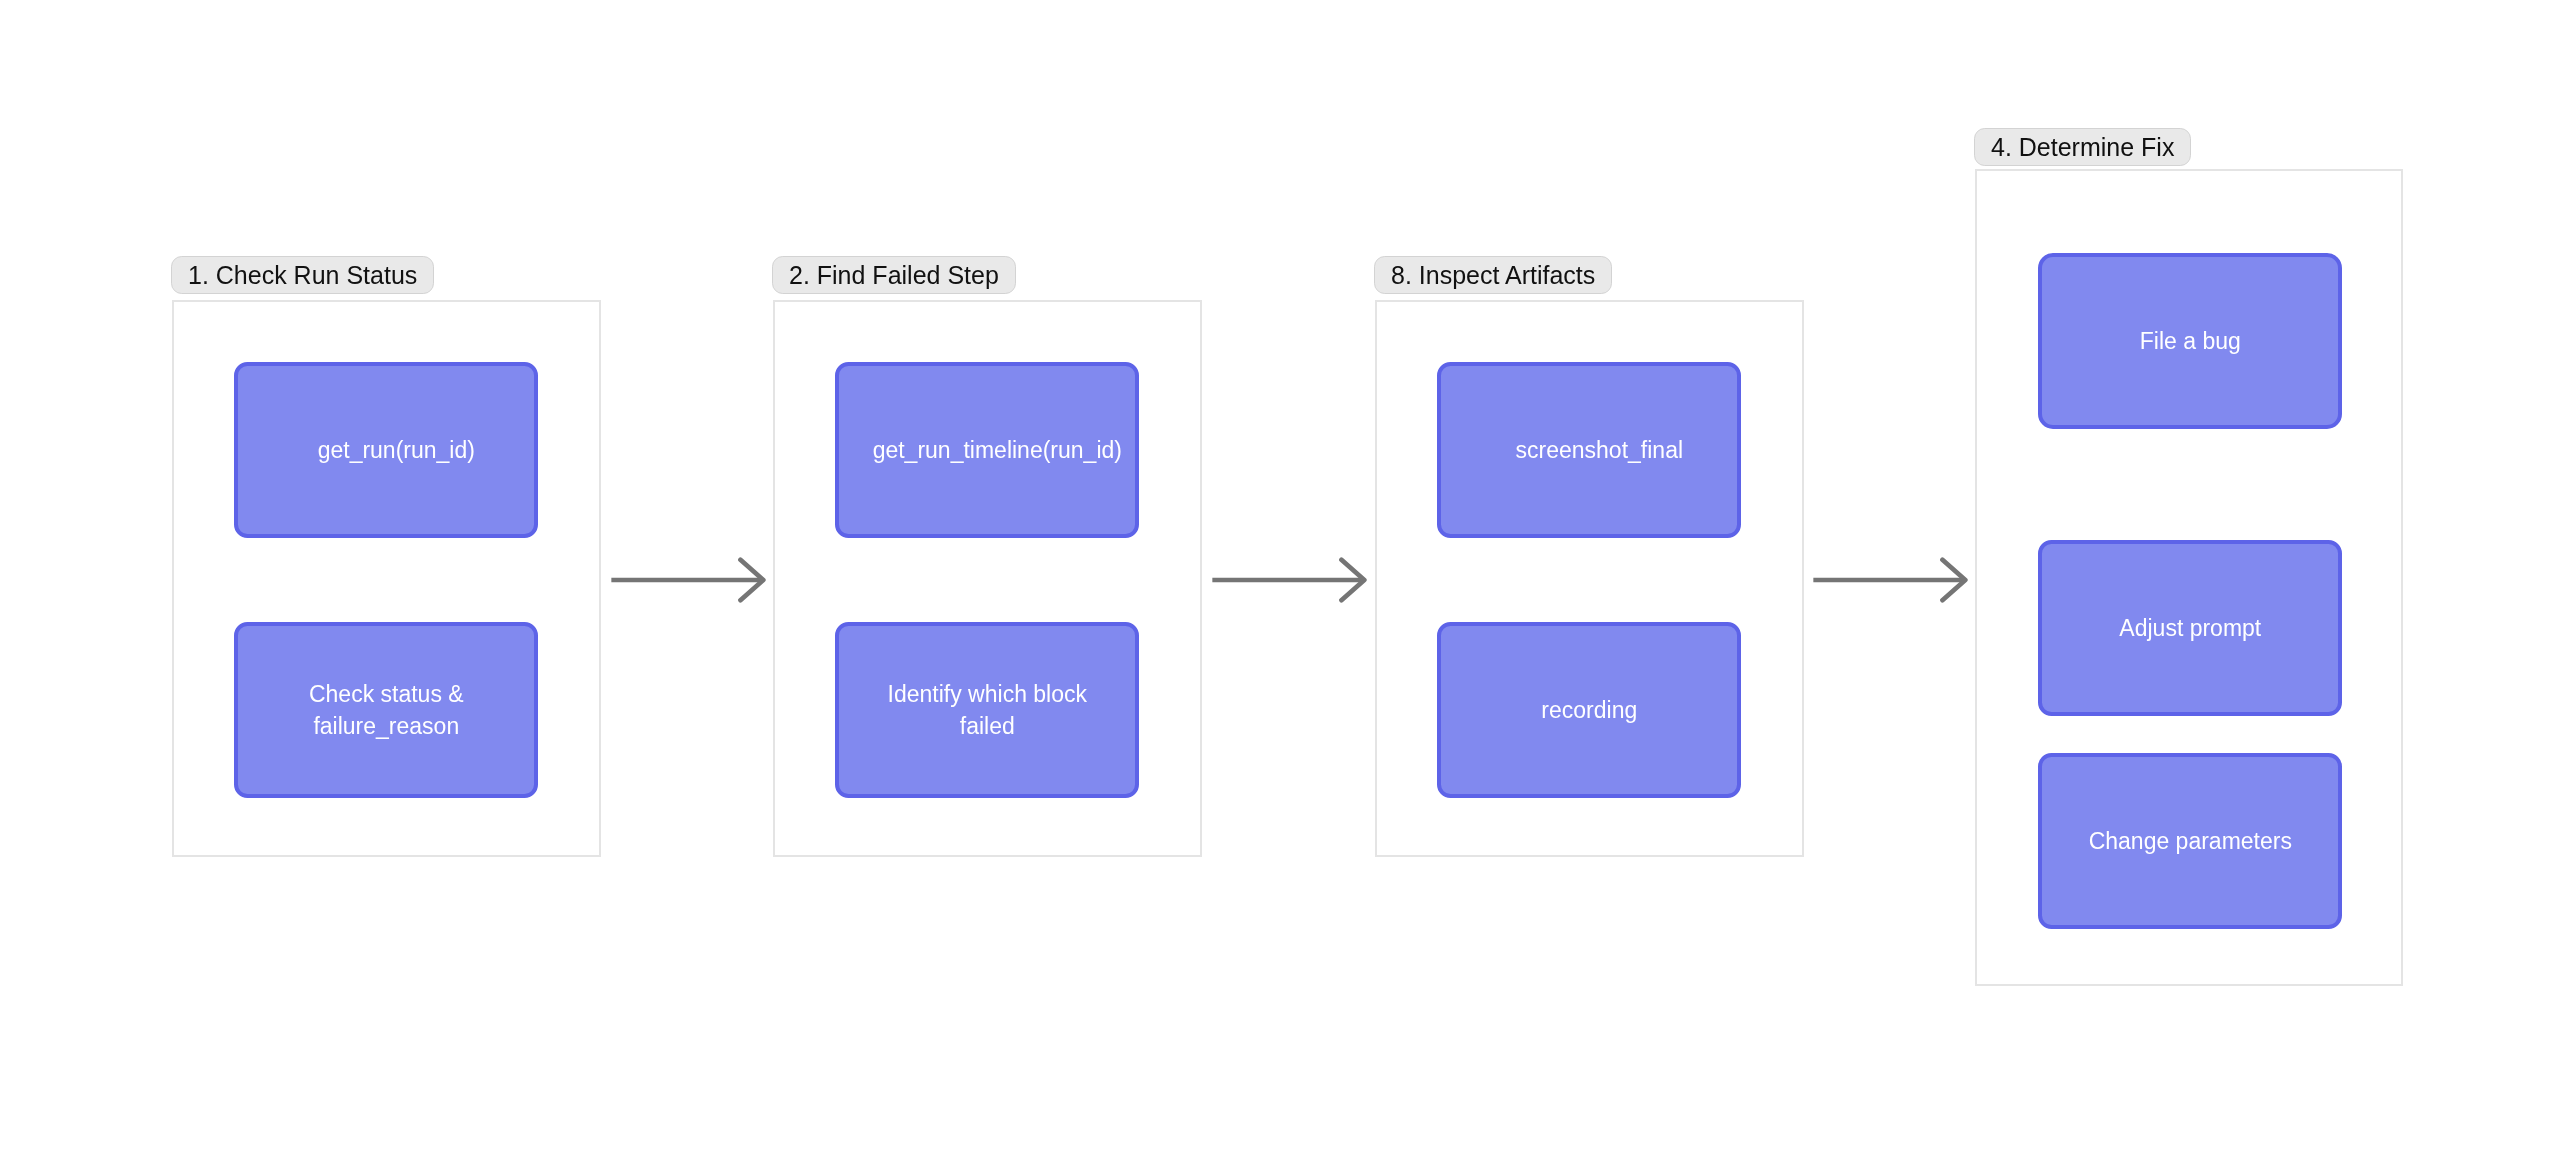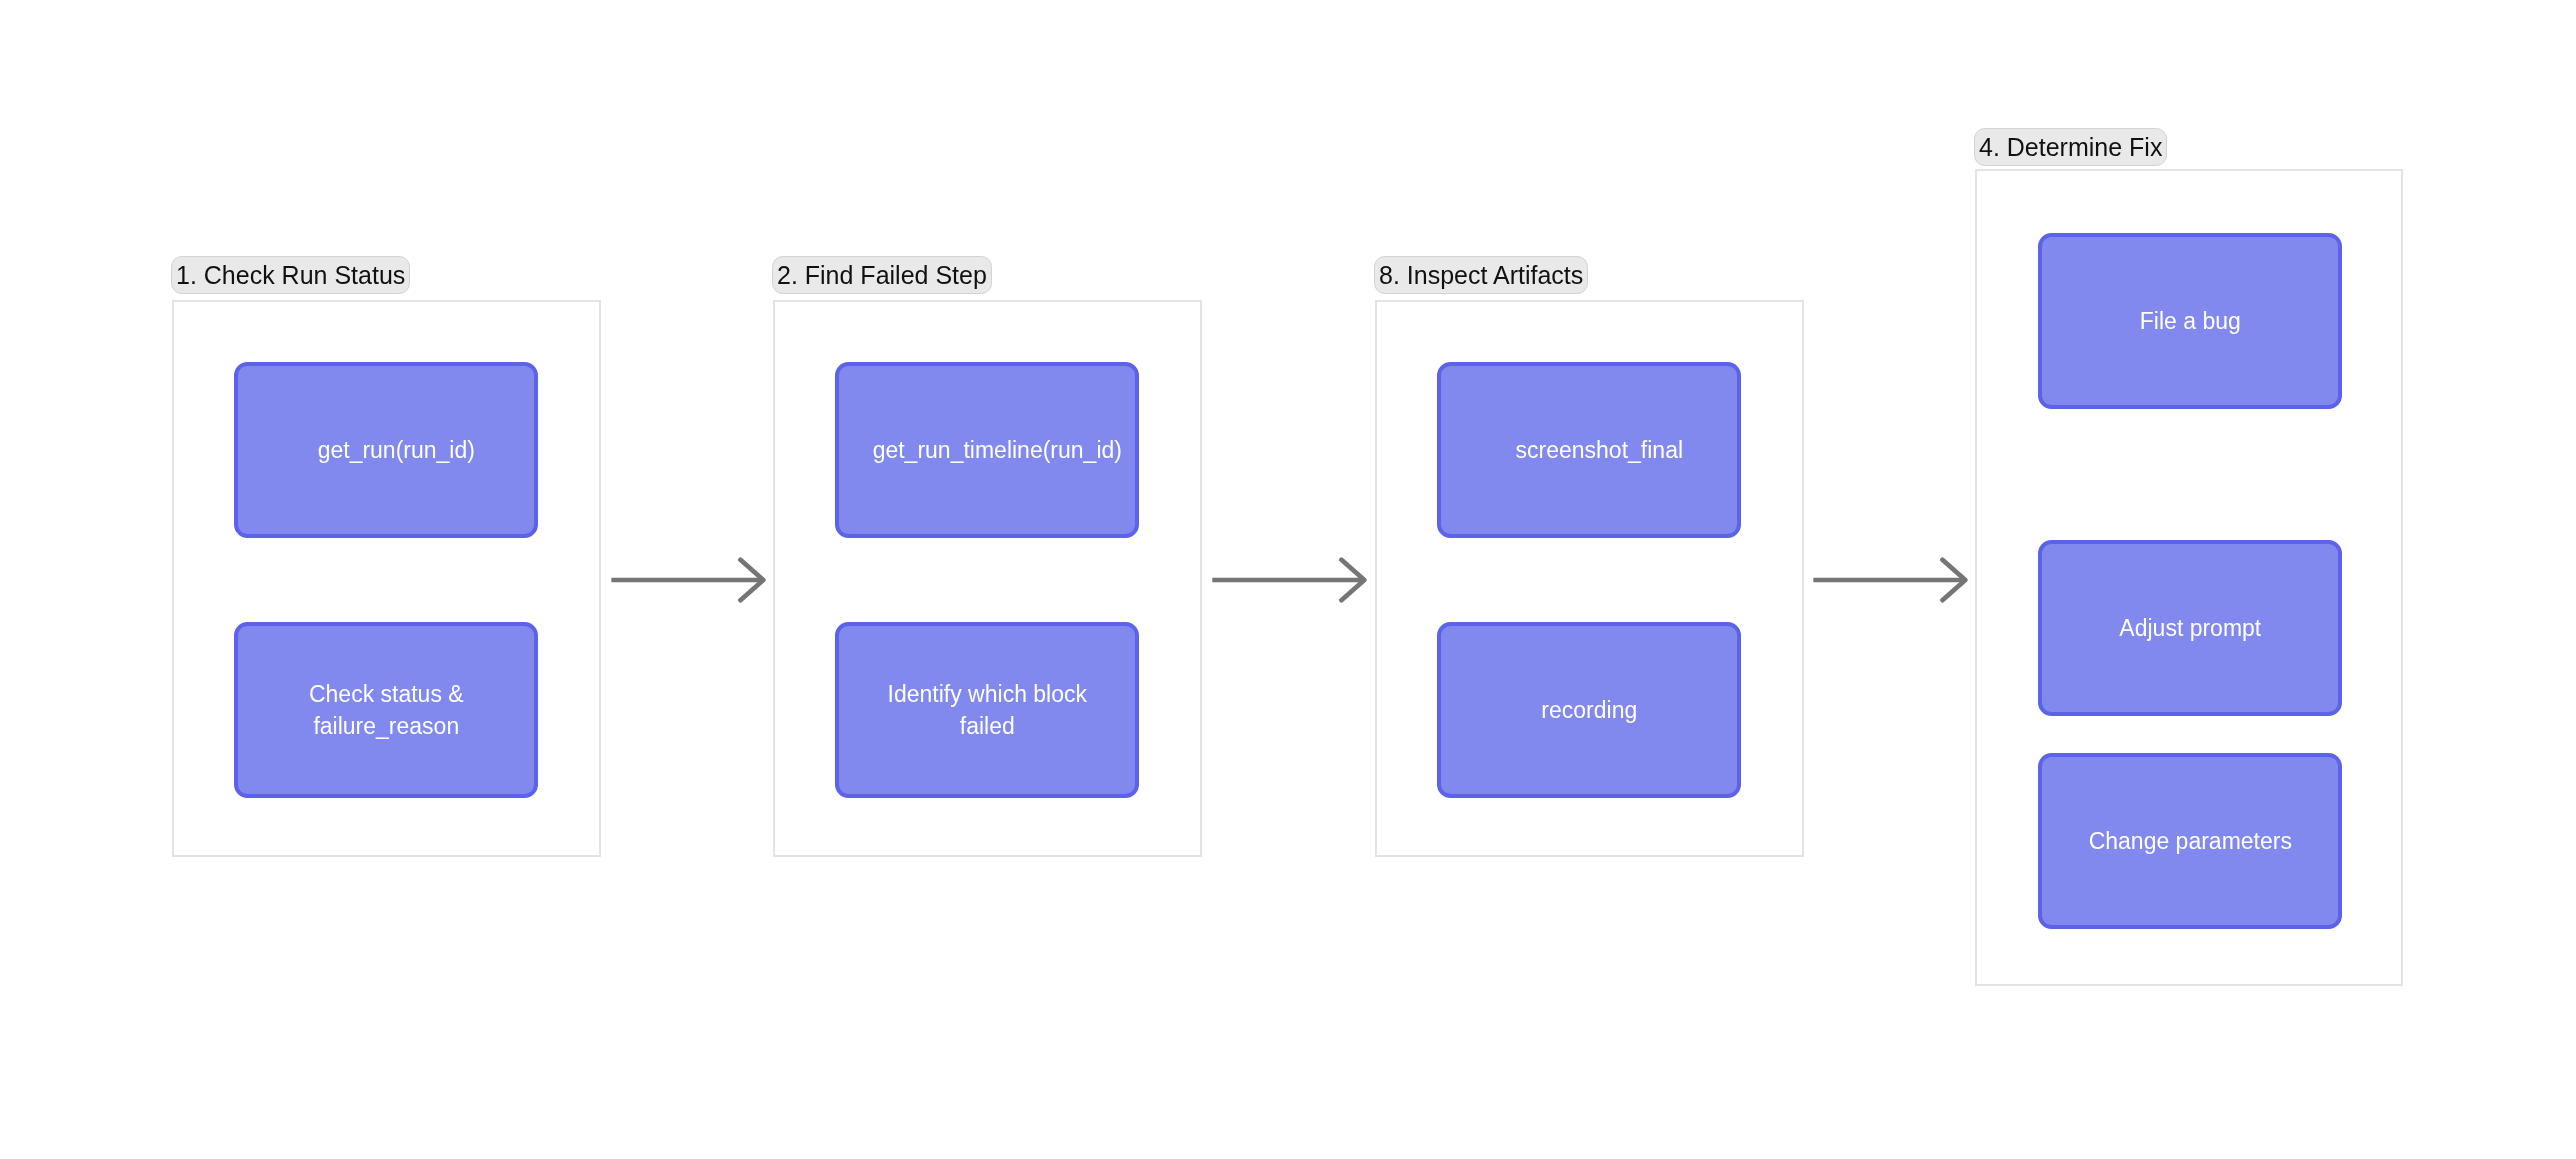--- a/index.html
+++ b/index.html
@@ -9,21 +9,21 @@
     font-family: "Liberation Sans", sans-serif;
     overflow: hidden; position: relative;
   }
   .canvas { position: absolute; inset: 0; }
 
   .group { position: absolute; }
 
   .pill {
     position: absolute; top: 0; left: 0;
     display: inline-flex; align-items: center;
-    height: 38px; padding: 0 4px;
+    height: 38px; padding: 0 16px;
     background: var(--label-bg, #e9e9e9);
     border: 1.3px solid var(--label-border, #d3d3d3);
     border-radius: 10.7px;
     font-size: 25px; font-weight: 500;
     color: var(--label-text, #111111);
     white-space: nowrap;
     box-sizing: border-box;
     z-index: 2;
   }
 
@@ -47,21 +47,21 @@
     display: flex; align-items: center; justify-content: center;
     text-align: center;
     color: var(--node-text, #ffffff);
     font-size: 23px; line-height: 32px;
     padding: 0 24px;
   }
   .g123 .node { left: 60px; }
   .g123 .node.slot-0 { top: 60px; padding-left: 44px; }
   .g123 .node.slot-1 { top: 320px; }
   .g4 .node { left: 61px; }
-  .g4 .node.slot-0 { top: 62px; }
+  .g4 .node.slot-0 { top: 82px; border-radius: 15px; }
   .g4 .node.slot-1 { top: 325px; margin-top: 44px; }
   .g4 .node.slot-2 { top: 582px; align-items: center; }
 
   .arrow {
     position: absolute; top: 553px;
     width: 156px; height: 54px;
     color: var(--arrow, #757575);
   }
   .arrow svg { display: block; width: 100%; height: 100%; }
 

